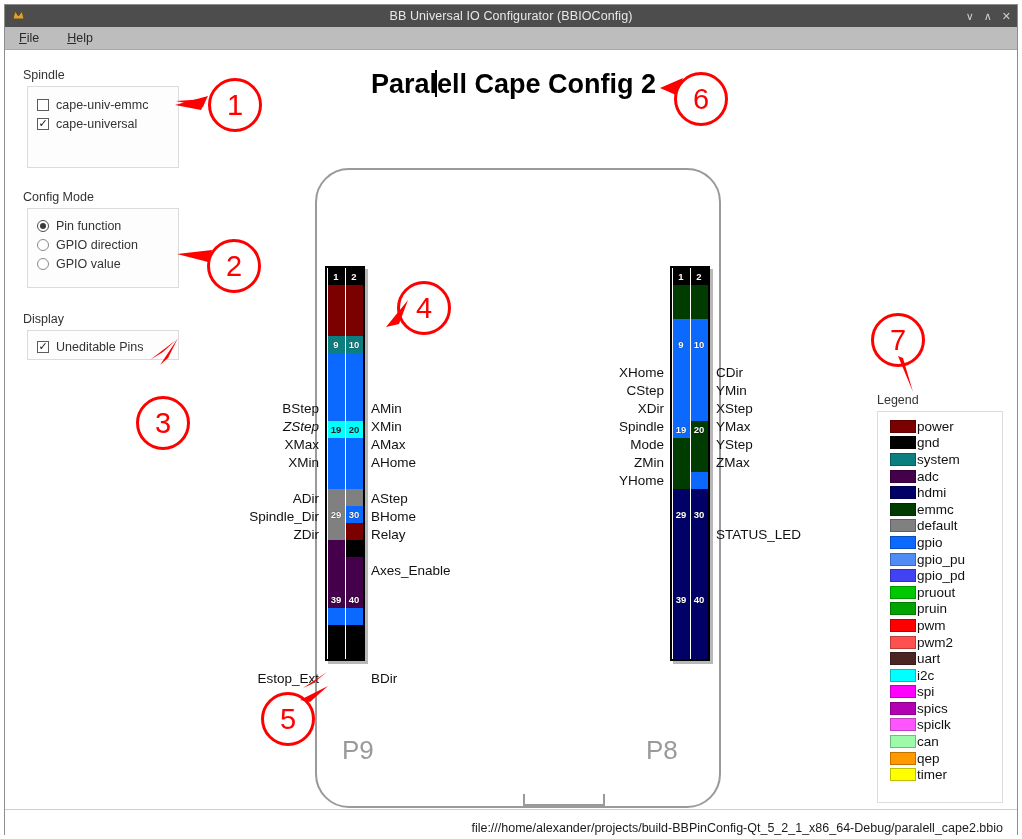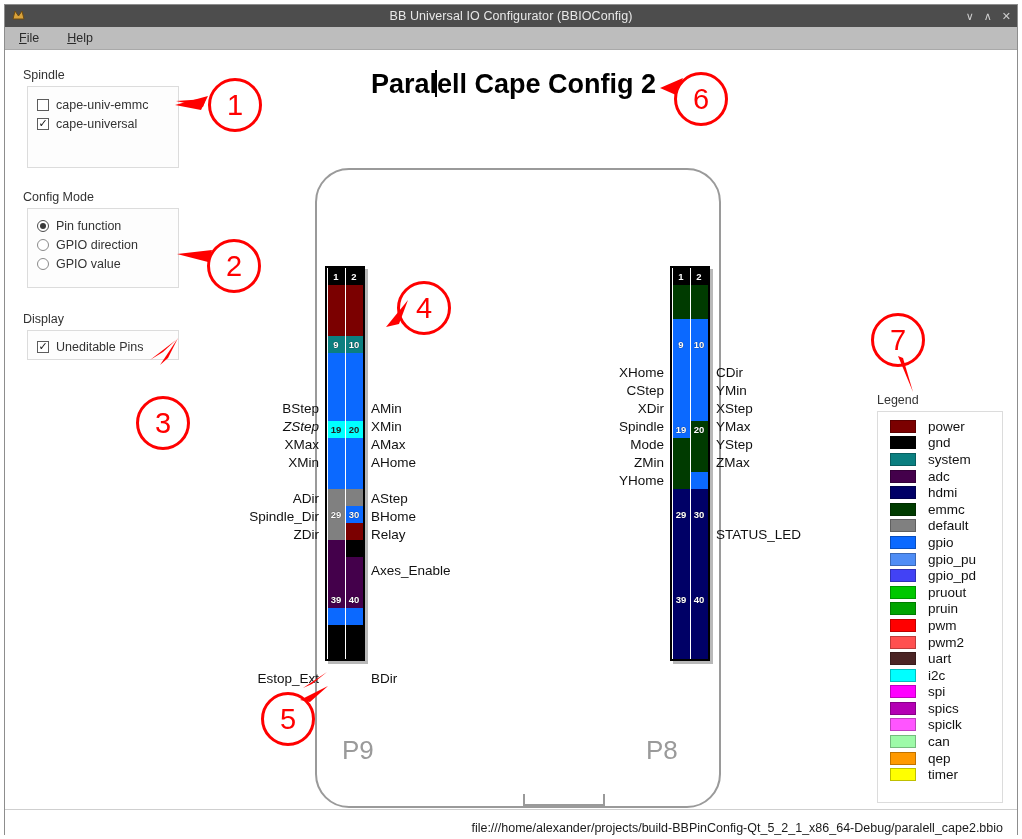--- a/index.html
+++ b/index.html
@@ -53,21 +53,21 @@
        font-size:9.5px;font-weight:bold;color:#fff;box-sizing:border-box;}
   .pin.num{text-shadow:0 0 1px rgba(0,0,0,.9);}
   .pin.darknum{color:#222;text-shadow:none;}
 
   .lbl{position:absolute;font-size:13.5px;color:#111;white-space:nowrap;}
   .lbl.r{text-align:right;}
 
   
   .legend-title{position:absolute;font-size:12.5px;color:#333;}
   .legend-box{position:absolute;border:1px solid #dcdcdc;background:#fff;box-sizing:border-box;padding:6px 0 6px 0;}
-  .leg-row{display:flex;align-items:center;gap:12px;height:16.6px;padding-left:12px;}
+  .leg-row{display:flex;align-items:center;gap:1px;height:16.6px;padding-left:12px;}
   .sw{width:26px;height:13px;border:1px solid rgba(0,0,0,.25);box-sizing:border-box;}
   .leg-name{font-size:13.5px;color:#111;}
 
   
   .statusbar{position:absolute;left:0;bottom:0;width:100%;height:26px;border-top:1px solid #cfcfcf;
        display:flex;align-items:flex-end;justify-content:flex-end;padding-right:14px;box-sizing:border-box;}
   .statusbar .path{font-size:12.5px;color:#1b1b1b;}
 
   
   .ann{position:absolute;width:48px;height:48px;border:3px solid #ff0000;border-radius:50%;

